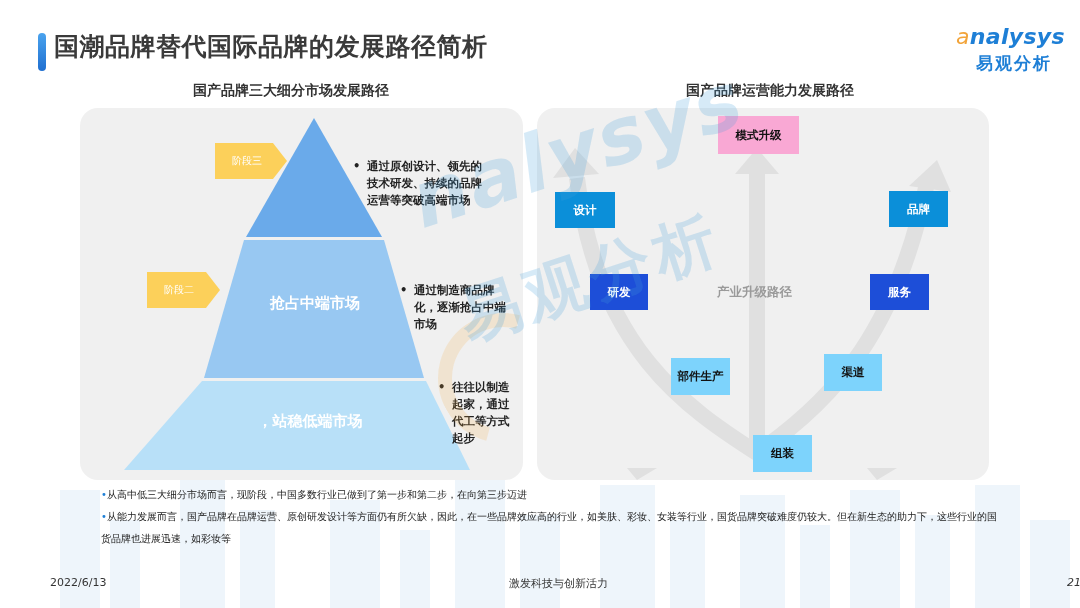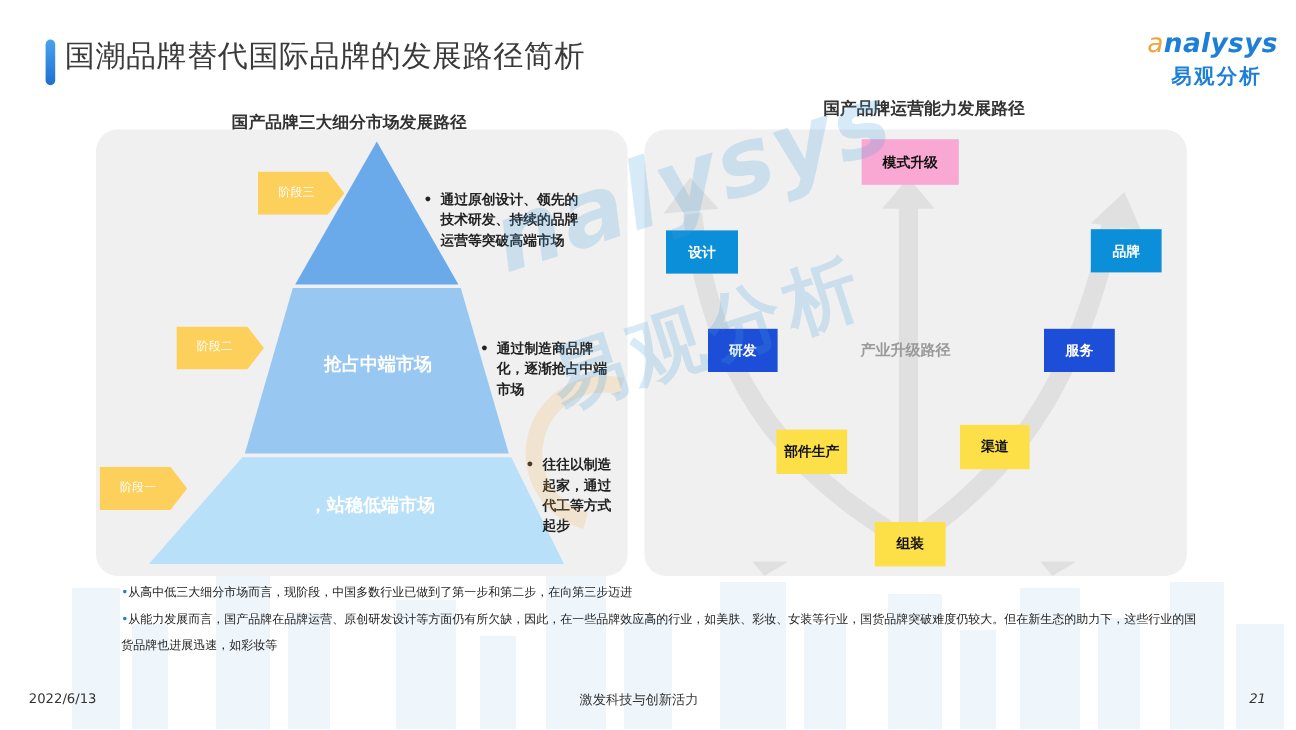--- a/index.html
+++ b/index.html
@@ -3,29 +3,29 @@
 <meta charset="utf-8">
 <style>
   * { box-sizing: border-box; margin: 0; padding: 0; }
   html, body { width: 1080px; height: 608px; overflow: hidden; background: #ffffff; }
   body { position: relative; font-family: "DejaVu Sans", "Liberation Sans", sans-serif; color: #333; }
 
   .skyline { position: absolute; left: 0; top: 470px; width: 1080px; height: 138px; z-index: 0; }
 
   .title-bar { position: absolute; left: 38px; top: 33px; width: 8px; height: 38px; border-radius: 4px;
     background: linear-gradient(180deg, #4aa3ee 0%, #1f6fd0 100%); }
-  .page-title { position: absolute; left: 54px; top: 30px; font-size: 25px; font-weight: normal; color: #3a3a3a; letter-spacing: 0.5px; white-space: nowrap; text-align: center; }
+  .page-title { position: absolute; left: 54px; top: 30px; font-size: 25px; font-weight: bold; color: #3a3a3a; letter-spacing: 0.5px; white-space: nowrap; text-align: center; }
 
   .logo { position: absolute; left: 956px; top: 24px; width: 106px; height: 56px; }
   .logo-en { position: absolute; left: 0; top: 0; font-size: 22px; font-style: italic; font-weight: bold; color: #1e7fd6; letter-spacing: 0.3px; }
   .logo-en .a { color: #f2a43a; font-weight: normal; }
   .logo-cn { position: absolute; left: 20px; top: 28px; font-size: 17px; font-weight: bold; color: #1e7fd6; letter-spacing: 2px; white-space: nowrap; }
 
   .section-title { position: absolute; font-size: 14px; font-weight: bold; color: #333; white-space: nowrap; }
-  .st-left { left: 193px; top: 94px; }
+  .st-left { left: 193px; top: 82px; }
   .st-right { left: 686px; top: 82px; }
 
   .panel { position: absolute; top: 108px; height: 372px; background: #f0f0f0; border-radius: 18px; overflow: hidden; z-index: 1; }
   .panel-left { left: 80px; width: 443px; }
   .panel-right { left: 537px; width: 452px; }
 
   .layer-svg { position: absolute; left: 0; top: 0; }
 
   .tier-label { position: absolute; color: #fff; font-weight: bold; text-align: center; white-space: nowrap; line-height: 18px; }
   .tier3 { left: 184px; top: 84px; width: 100px; font-size: 15px; }
@@ -47,30 +47,30 @@
 
   .watermark { position: absolute; font-style: italic; font-weight: bold; color: rgba(70,160,220,0.22); white-space: nowrap; z-index: 2; pointer-events: none; }
   .wm-en { left: 400px; top: 160px; font-size: 78px; transform: rotate(-18deg); transform-origin: left top; letter-spacing: 2px; }
   .wm-cn { left: 448px; top: 280px; font-size: 62px; transform: rotate(-18deg); transform-origin: left top; letter-spacing: 6px; font-style: normal; }
   .wm-swirl { position: absolute; left: 358px; top: 205px; width: 130px; height: 130px; border-radius: 50%;
     border: 14px solid rgba(245,170,70,0.18); border-right-color: transparent; border-bottom-color: transparent; transform: rotate(-30deg); z-index: 2; }
 
   .node { position: absolute; display: flex; align-items: center; justify-content: center; font-size: 11.5px; font-weight: bold; white-space: nowrap; z-index: 3; }
   .n-dark { background: #0b8fd9; color: #fff; }
   .n-mid { background: #1d4ed8; color: #fff; }
-  .n-light { background: #fde047; color: #111; }
+  .n-light { background: #7dd3fc; color: #111; margin-left: 24px; }
   .n-gold { background: #f9a8d4; color: #111; }
 
   .center-label { position: absolute; left: 180px; top: 176px; font-size: 12.5px; font-weight: bold; color: #9a9a9a; white-space: nowrap; z-index: 3; }
 
   .notes { position: absolute; left: 101px; top: 484px; width: 900px; font-size: 10px; color: #222; line-height: 22px; z-index: 3; }
   .notes p { margin: 0; }
   .notes .b { color: #1e7fd6; }
 
-  .footer { position: absolute; top: 576px; font-size: 11px; color: #333; z-index: 3; white-space: nowrap; }
+  .footer { position: absolute; top: 576px; font-size: 11px; color: #333; z-index: 3; white-space: nowrap; margin-left: 26px; }
   .f-date { left: 24px; }
   .f-center { left: 483px; }
   .f-page { left: 1041px; font-style: italic; }
 </style>
 </head>
 <body>
 
 <svg class="skyline" width="1080" height="138" viewBox="0 0 1080 138">
   <g fill="#eef5fb">
     <rect x="60" y="20" width="40" height="118"></rect>
@@ -120,26 +120,20 @@
         <polygon points="0,0 58,0 72,18 58,36 0,36" fill="#fcd05a"></polygon>
       </svg>
     <span>阶段三</span>
   </div>
   <div class="stage stage2">
     <svg width="73" height="36" viewBox="0 0 73 36">
         <polygon points="0,0 59,0 73,18 59,36 0,36" fill="#fcd05a"></polygon>
       </svg>
     <span>阶段二</span>
   </div>
-  <div class="stage stage1">
-    <svg width="73" height="36" viewBox="0 0 73 36">
-        <polygon points="0,0 59,0 73,18 59,36 0,36" fill="#fcd05a"></polygon>
-      </svg>
-    <span>阶段一</span>
-  </div>
 
   <div class="desc desc3">
     <span class="dot">•</span>
     <span>通过原创设计、领先的技术研发、持续的品牌运营等突破高端市场</span>
   </div>
   <div class="desc desc2">
     <span class="dot">•</span>
     <span>通过制造商品牌化，逐渐抢占中端市场</span>
   </div>
   <div class="desc desc1">
@@ -159,21 +153,21 @@
       <polygon points="38,40 16,70 62,66"></polygon>
       <polygon points="220,40 198,66 242,66"></polygon>
       <polygon points="400,52 372,78 414,84"></polygon>
       <polygon points="100,372 90,360 120,360"></polygon>
       <polygon points="340,372 330,360 360,360"></polygon>
     </g>
   </svg>
 
   <div class="node n-gold" style="left:181px;top:8px;width:81px;height:38px;">模式升级</div>
   <div class="node n-dark" style="left:18px;top:84px;width:60px;height:36px;">设计</div>
-  <div class="node n-dark" style="left:372px;top:83px;width:59px;height:36px;">品牌</div>
+  <div class="node n-dark" style="left:352px;top:83px;width:59px;height:36px;">品牌</div>
   <div class="node n-mid" style="left:53px;top:166px;width:58px;height:36px;">研发</div>
   <div class="node n-mid" style="left:333px;top:166px;width:59px;height:36px;">服务</div>
   <div class="node n-light" style="left:110px;top:250px;width:59px;height:37px;">部件生产</div>
   <div class="node n-light" style="left:263px;top:246px;width:58px;height:37px;">渠道</div>
   <div class="node n-light" style="left:192px;top:327px;width:59px;height:37px;">组装</div>
 
   <div class="center-label">产业升级路径</div>
 </div>
 
 <div class="watermark wm-en">nalysys</div>

